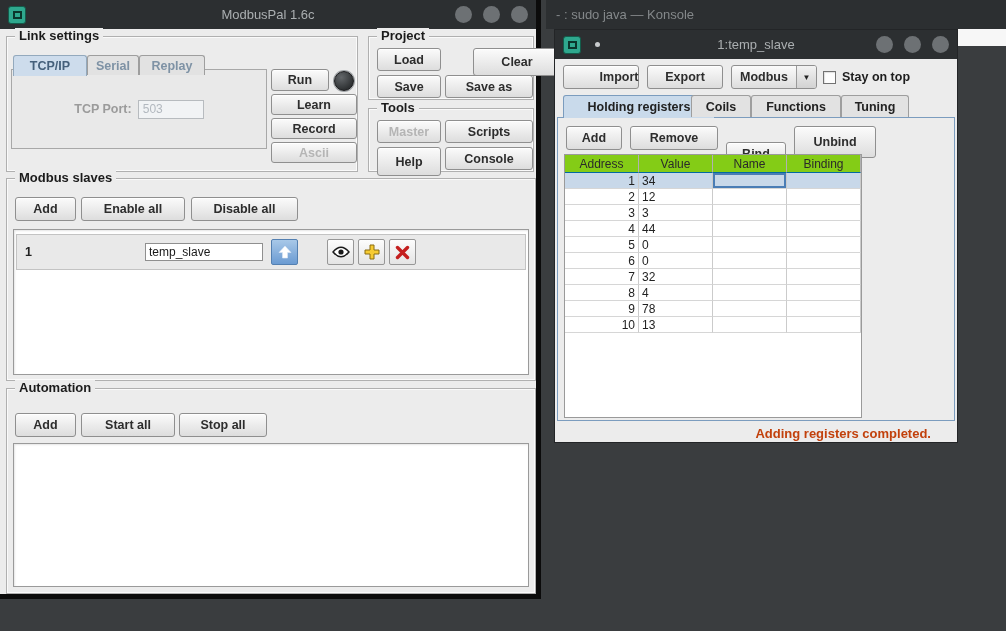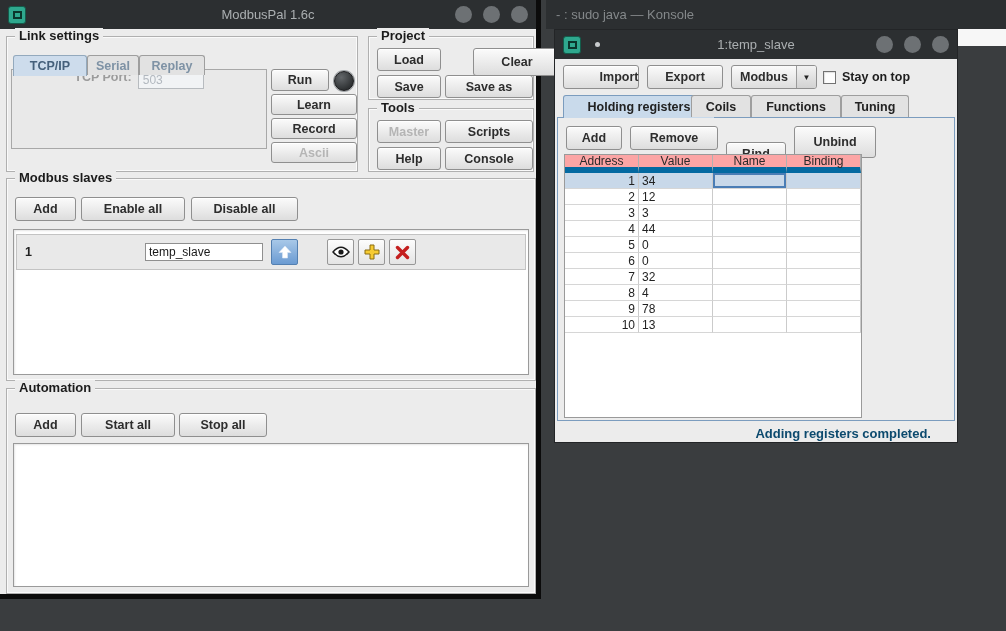--- a/index.html
+++ b/index.html
@@ -32,38 +32,38 @@
   .grp-slaves  { left:6px;   top:149px; width:530px; height:203px; }
   .grp-auto    { left:6px;   top:359px; width:530px; height:206px; }
 
   .btn { position:absolute; display:flex; align-items:center; justify-content:center; background:linear-gradient(#fbfbfb,#dddddd); border:1px solid #8f8f8f; border-radius:3px; font-weight:bold; font-size:12.5px; color:#2d2d2d; box-shadow:inset 0 1px 0 #fff; cursor:default; font-family:inherit; white-space:nowrap; }
   .btn.disabled { color:#b5b5b5; }
 
   .tab { position:absolute; top:18px; height:20px; display:flex; align-items:center; justify-content:center; background:#e2e2e2; border:1px solid #9e9e9e; border-bottom:none; border-radius:3px 3px 0 0; font-weight:bold; font-size:12.5px; color:#7e92a5; z-index:2; }
   .tab.sel { height:21px; background:#cddcec; border-color:#93a9bd; color:#45607b; }
   .t-tcpip { left:6px; width:74px; } .t-serial { left:80px; width:52px; } .t-replay { left:132px; width:66px; }
 
-  .tcp-panel { position:absolute; left:4px; top:32px; width:256px; height:80px; background:#e9e9e9; border:1px solid #a8a8a8; display:flex; justify-content:center; gap:6px; }
+  .tcp-panel { position:absolute; left:4px; top:32px; width:256px; height:80px; background:#e9e9e9; border:1px solid #a8a8a8; display:flex; align-items:center; justify-content:center; gap:6px; }
   .tcp-label { font-weight:bold; font-size:12.5px; color:#9b9b9b; }
   .tcp-input { width:66px; height:19px; border:1px solid #b7bbbf; background:#f1f3f5; color:#b2b8bf; font-size:12px; padding:0 4px; font-family:inherit; }
 
   .b-run    { left:264px; top:32px;  width:58px; height:22px; }
   .led      { position:absolute; left:327px; top:34px; width:20px; height:20px; border-radius:50%; background:radial-gradient(circle at 35% 30%, #63676a, #2e3133 72%); border:1px solid #1b1c1e; box-shadow:0 0 0 1px #9fa3a6; }
   .b-learn  { left:264px; top:57px;  width:86px; height:21px; }
   .b-record { left:264px; top:81px;  width:86px; height:21px; }
   .b-ascii  { left:264px; top:105px; width:86px; height:21px; }
 
   .b-load   { left:8px;  top:11px; width:64px; height:23px; }
   .b-clear  { left:76px; top:11px; width:88px; height:28px;margin-left:28px; }
   .b-save   { left:8px;  top:38px; width:64px; height:23px; }
   .b-saveas { left:76px; top:38px; width:88px; height:23px; }
 
   .b-master  { left:8px;  top:11px; width:64px; height:23px; }
   .b-scripts { left:76px; top:11px; width:88px; height:23px; }
-  .b-help    { left:8px;  top:38px; width:64px; height:23px; }
+  .b-help    { left:8px;  top:38px; width:64px; height:29px; }
   .b-console { left:76px; top:38px; width:88px; height:23px; }
 
   .b-sadd   { left:8px;   top:18px; width:61px;  height:24px; }
   .b-enall  { left:74px;  top:18px; width:104px; height:24px; }
   .b-disall { left:184px; top:18px; width:107px; height:24px; }
 
   .white-area { position:absolute; background:#fff; border:1px solid #9a9a9a; box-shadow:inset 1px 1px 2px rgba(0,0,0,.10); }
   .slaves-list { left:6px; top:50px; width:516px; height:146px; }
   .auto-area   { left:6px; top:54px; width:516px; height:144px; }
 
@@ -98,29 +98,29 @@
   .rt-holding { left:8px; width:152px; } .rt-coils { left:136px; width:60px; } .rt-functions { left:196px; width:90px; } .rt-tuning { left:286px; width:68px; }
 
   .reg-panel { position:absolute; left:2px; top:58px; width:398px; height:304px; border:1px solid #7b9cbe; background:#ececec; }
   .b-radd   { left:8px;   top:8px; width:56px; height:24px; }
   .b-remove { left:72px;  top:8px; width:88px; height:24px; }
   .b-bind   { left:168px; top:8px; width:60px; height:24px;margin-top:16px; }
   .b-unbind { left:236px; top:8px; width:82px; height:32px; }
 
   .scrollpane { position:absolute; left:6px; top:36px; width:298px; height:264px; background:#fff; border:1px solid #9a9a9a; overflow:hidden; }
   .thead { display:flex; height:18px; }
-  .hcell { width:74px; display:flex; align-items:center; justify-content:center; background:#fca5a5; border-right:1px solid #b1b1b1; border-bottom:6px solid #0369a1; font-size:12px; color:#2a2a2a; }
+  .hcell { width:74px; display:flex; align-items:center; justify-content:center; background:#84cc16; border-right:1px solid #b1b1b1; border-bottom:1px solid #0369a1; font-size:12px; color:#2a2a2a; }
   .trow { display:flex; height:16px; }
   .tcell { width:74px; display:flex; align-items:center; border-right:1px solid #cbcbcb; border-bottom:1px solid #d6d6d6; font-size:12px; color:#222; }
   .c-addr { justify-content:flex-end; padding-right:3px; }
   .c-val { padding-left:3px; }
   .sel-row .tcell { background:#c8d8e9; }
   .focus-cell { box-shadow:inset 0 0 0 2px #4a7db5; background:#cfdeee; }
 
-  .statusbar { position:absolute; left:0; right:0; top:363px; height:23px; display:flex; align-items:center; justify-content:flex-end; padding-right:26px; font-weight:bold; font-size:13px; color:#0c4a6e; }
+  .statusbar { position:absolute; left:0; right:0; top:363px; height:23px; display:flex; align-items:center; justify-content:flex-end; padding-right:26px; font-weight:bold; font-size:13px; color:#c2410c; }
 </style>
 </head>
 <body>
 
 <div>
 
   <div class="konsole-bar">
     <span class="konsole-title">- : sudo java — Konsole</span>
   </div>
   <div class="konsole-strip"></div>

